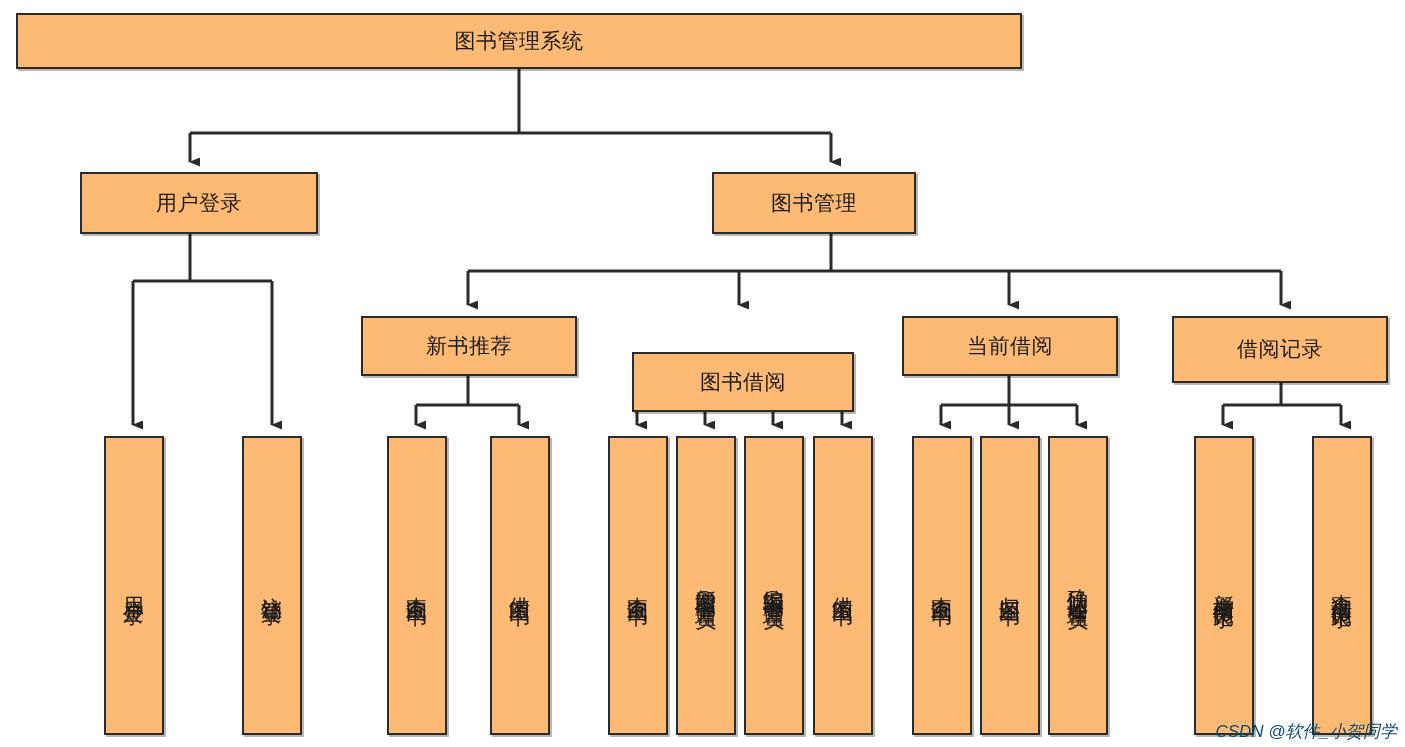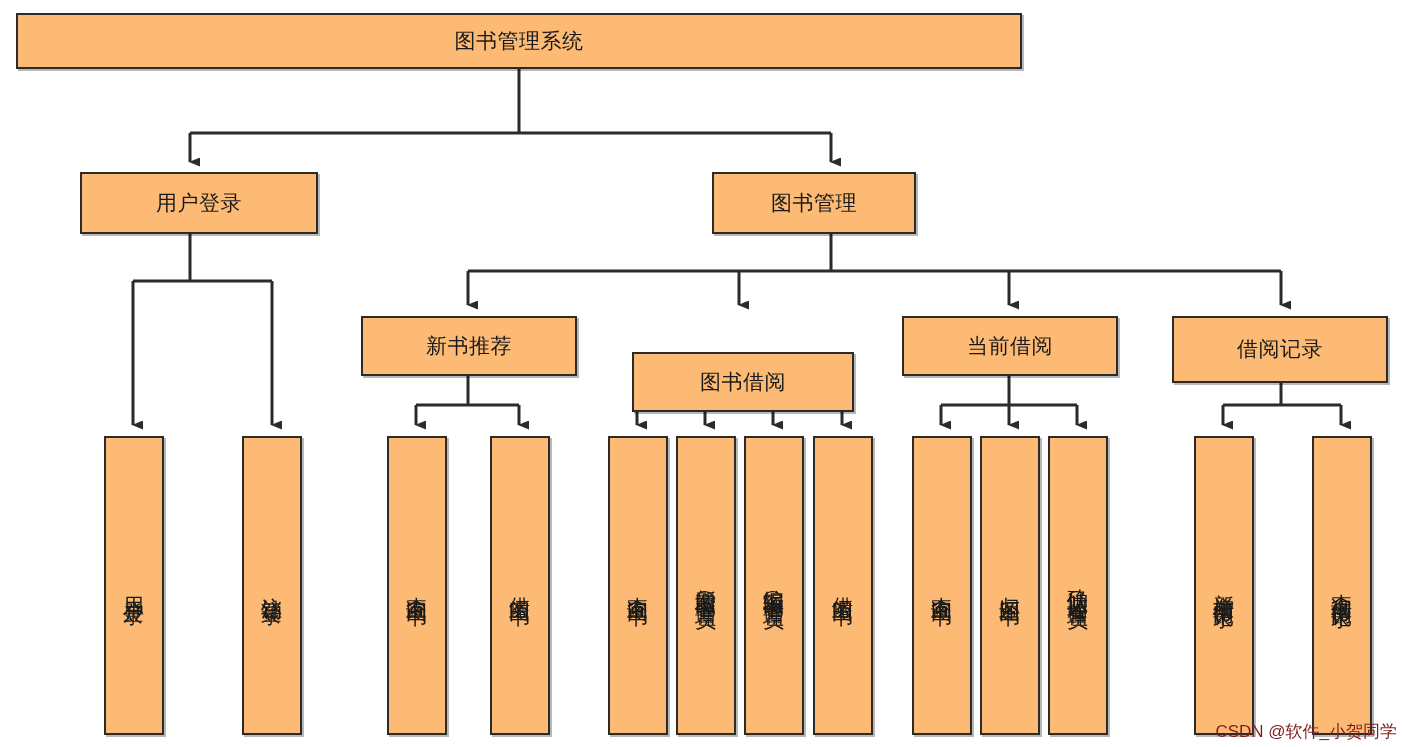--- a/index.html
+++ b/index.html
@@ -49,23 +49,24 @@
     writing-mode: vertical-rl;
     text-orientation: upright;
     letter-spacing: 3px;
     line-height: 1;
   }
   .watermark {
     position: absolute;
     right: 8px;
     bottom: 4px;
     font-size: 17px;
-    color: #7f1d1d;
+    color: #0c4a6e;
     white-space: nowrap;
     font-family: "Liberation Sans", "DejaVu Sans", sans-serif;
+    font-style: italic;
   }
 </style>
 </head>
 <body>
 
 <div id="diagram-root">
 
   <svg class="layer" viewBox="0 0 1405 747">
     <defs>
       <marker id="arrow" markerWidth="9" markerHeight="11" refX="4.5" refY="10" orient="auto" markerUnits="userSpaceOnUse">

